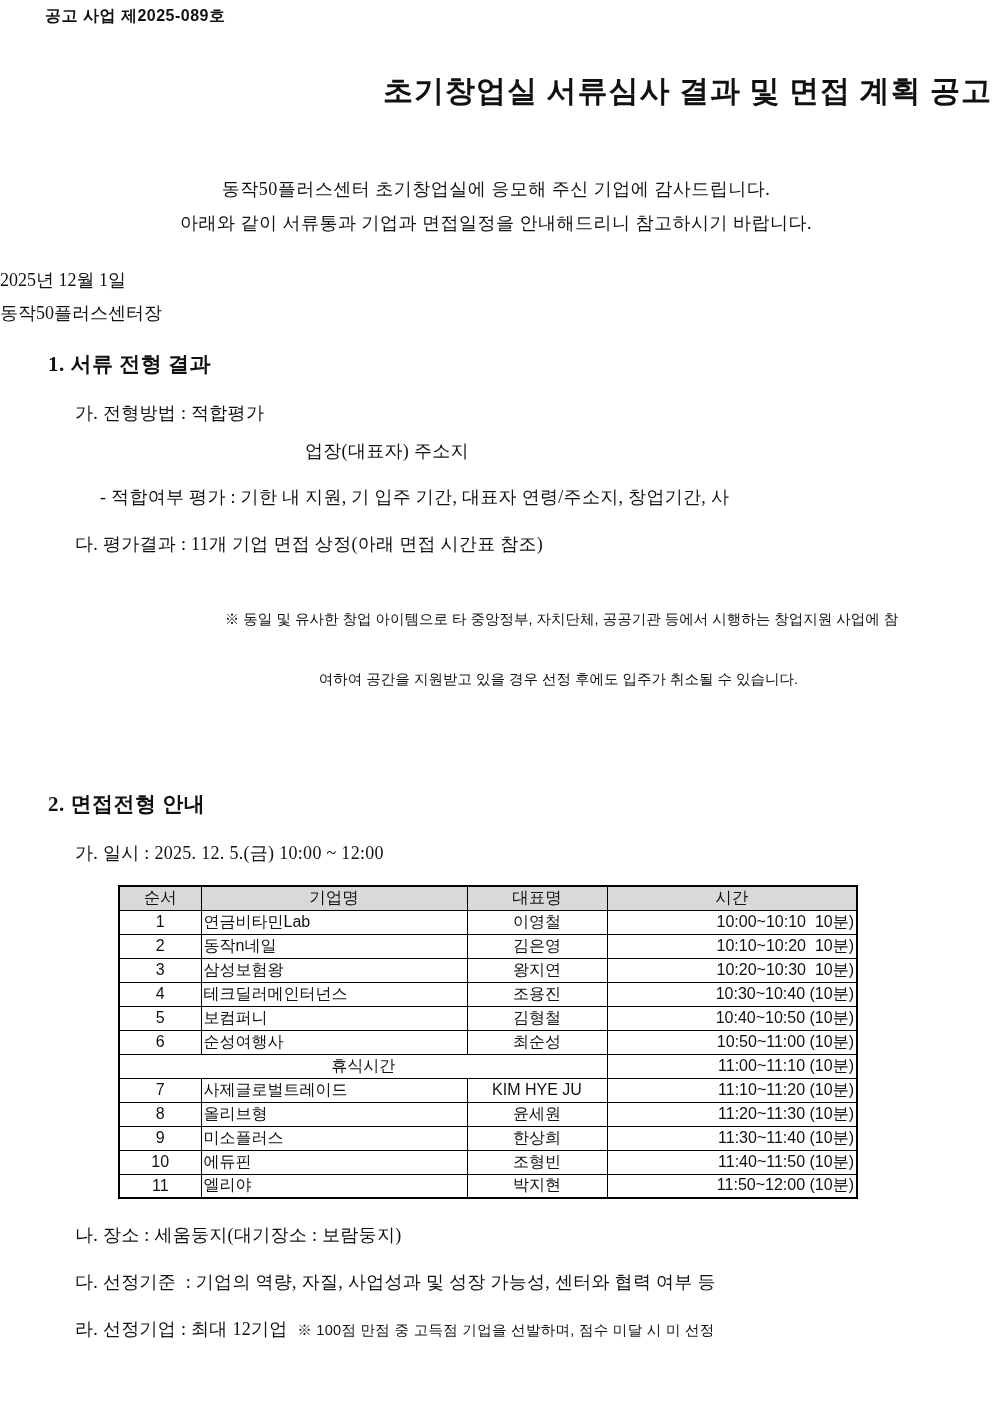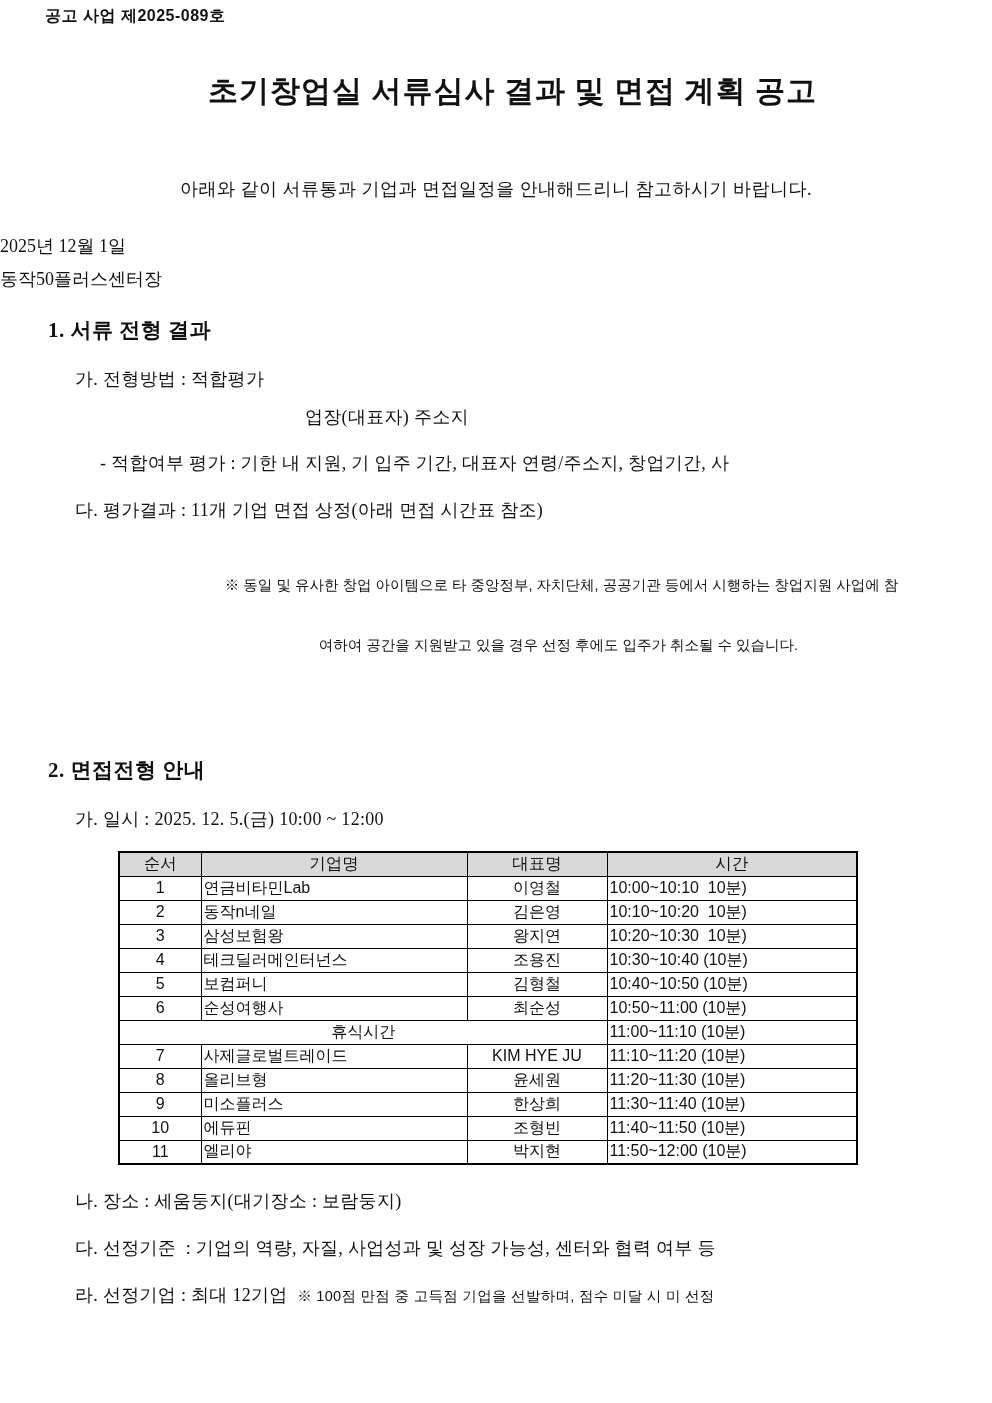--- a/index.html
+++ b/index.html
@@ -18,21 +18,21 @@
     margin-left: 45px;
     font-family: "Liberation Sans", sans-serif;
     font-weight: bold;
     font-size: 16px;
     letter-spacing: 0.5px;
     white-space: pre-wrap;
   }
 
   .doc-title {
     margin-top: 44px;
-    text-align: center;
+    text-align: right;
     font-size: 30px;
     font-weight: bold;
     letter-spacing: 1px;
     white-space: pre-wrap;
     padding-left: 33px;
   }
 
   .intro-block { margin-top: 60px; text-align: center; }
   .intro-line {
     font-size: 18px;
@@ -108,40 +108,41 @@
   table.schedule { border: 2px solid #000000; }
   table.schedule thead th {
     background: #d9d9d9;
     font-weight: normal;
     text-align: center;
     font-size: 16.5px;
   }
   td.c-no   { text-align: center; }
   td.c-comp { text-align: left; padding-left: 10px; }
   td.c-ceo  { text-align: center; }
-  td.c-time { text-align: left; }
+  td.c-time { text-align: right; }
   td.c-break { text-align: center; }
 
   .col-no   { width: 82px; }
   .col-comp { width: 266px; }
   .col-ceo  { width: 140px; }
   .col-time { width: 250px; }
 
   .after-table { margin-top: 24px; }
 </style>
 </head>
 <body>
 
 <div class="page">
 
   <div class="notice-no">공고 사업 제2025-089호</div>
 
   <div class="doc-title">초기창업실 서류심사 결과 및 면접 계획 공고</div>
 
   <div class="intro-block">
+    <div class="intro-line">동작50플러스센터 초기창업실에 응모해 주신 기업에 감사드립니다.</div>
     <div class="intro-line">아래와 같이 서류통과 기업과 면접일정을 안내해드리니 참고하시기 바랍니다.</div>
   </div>
 
   <div class="date-block">
     <div class="date-line">2025년 12월 1일</div>
     <div class="date-line">동작50플러스센터장</div>
   </div>
 
   <div class="section-heading s1-heading">1. 서류 전형 결과</div>
   <div class="item">가. 전형방법 : 적합평가</div>

